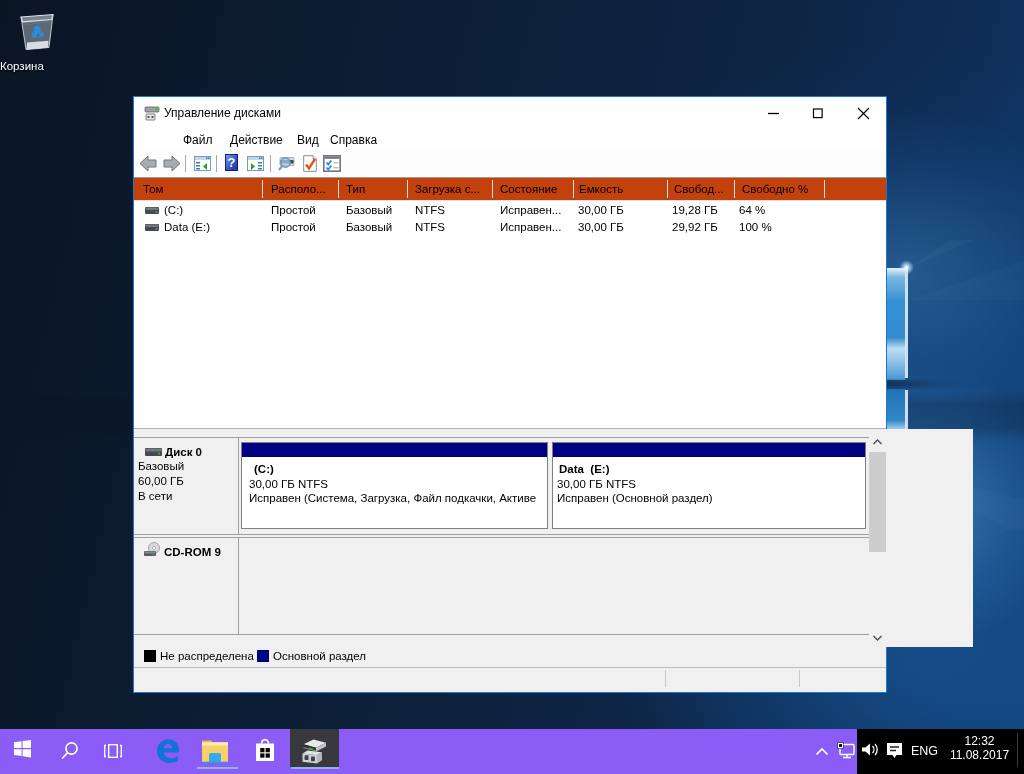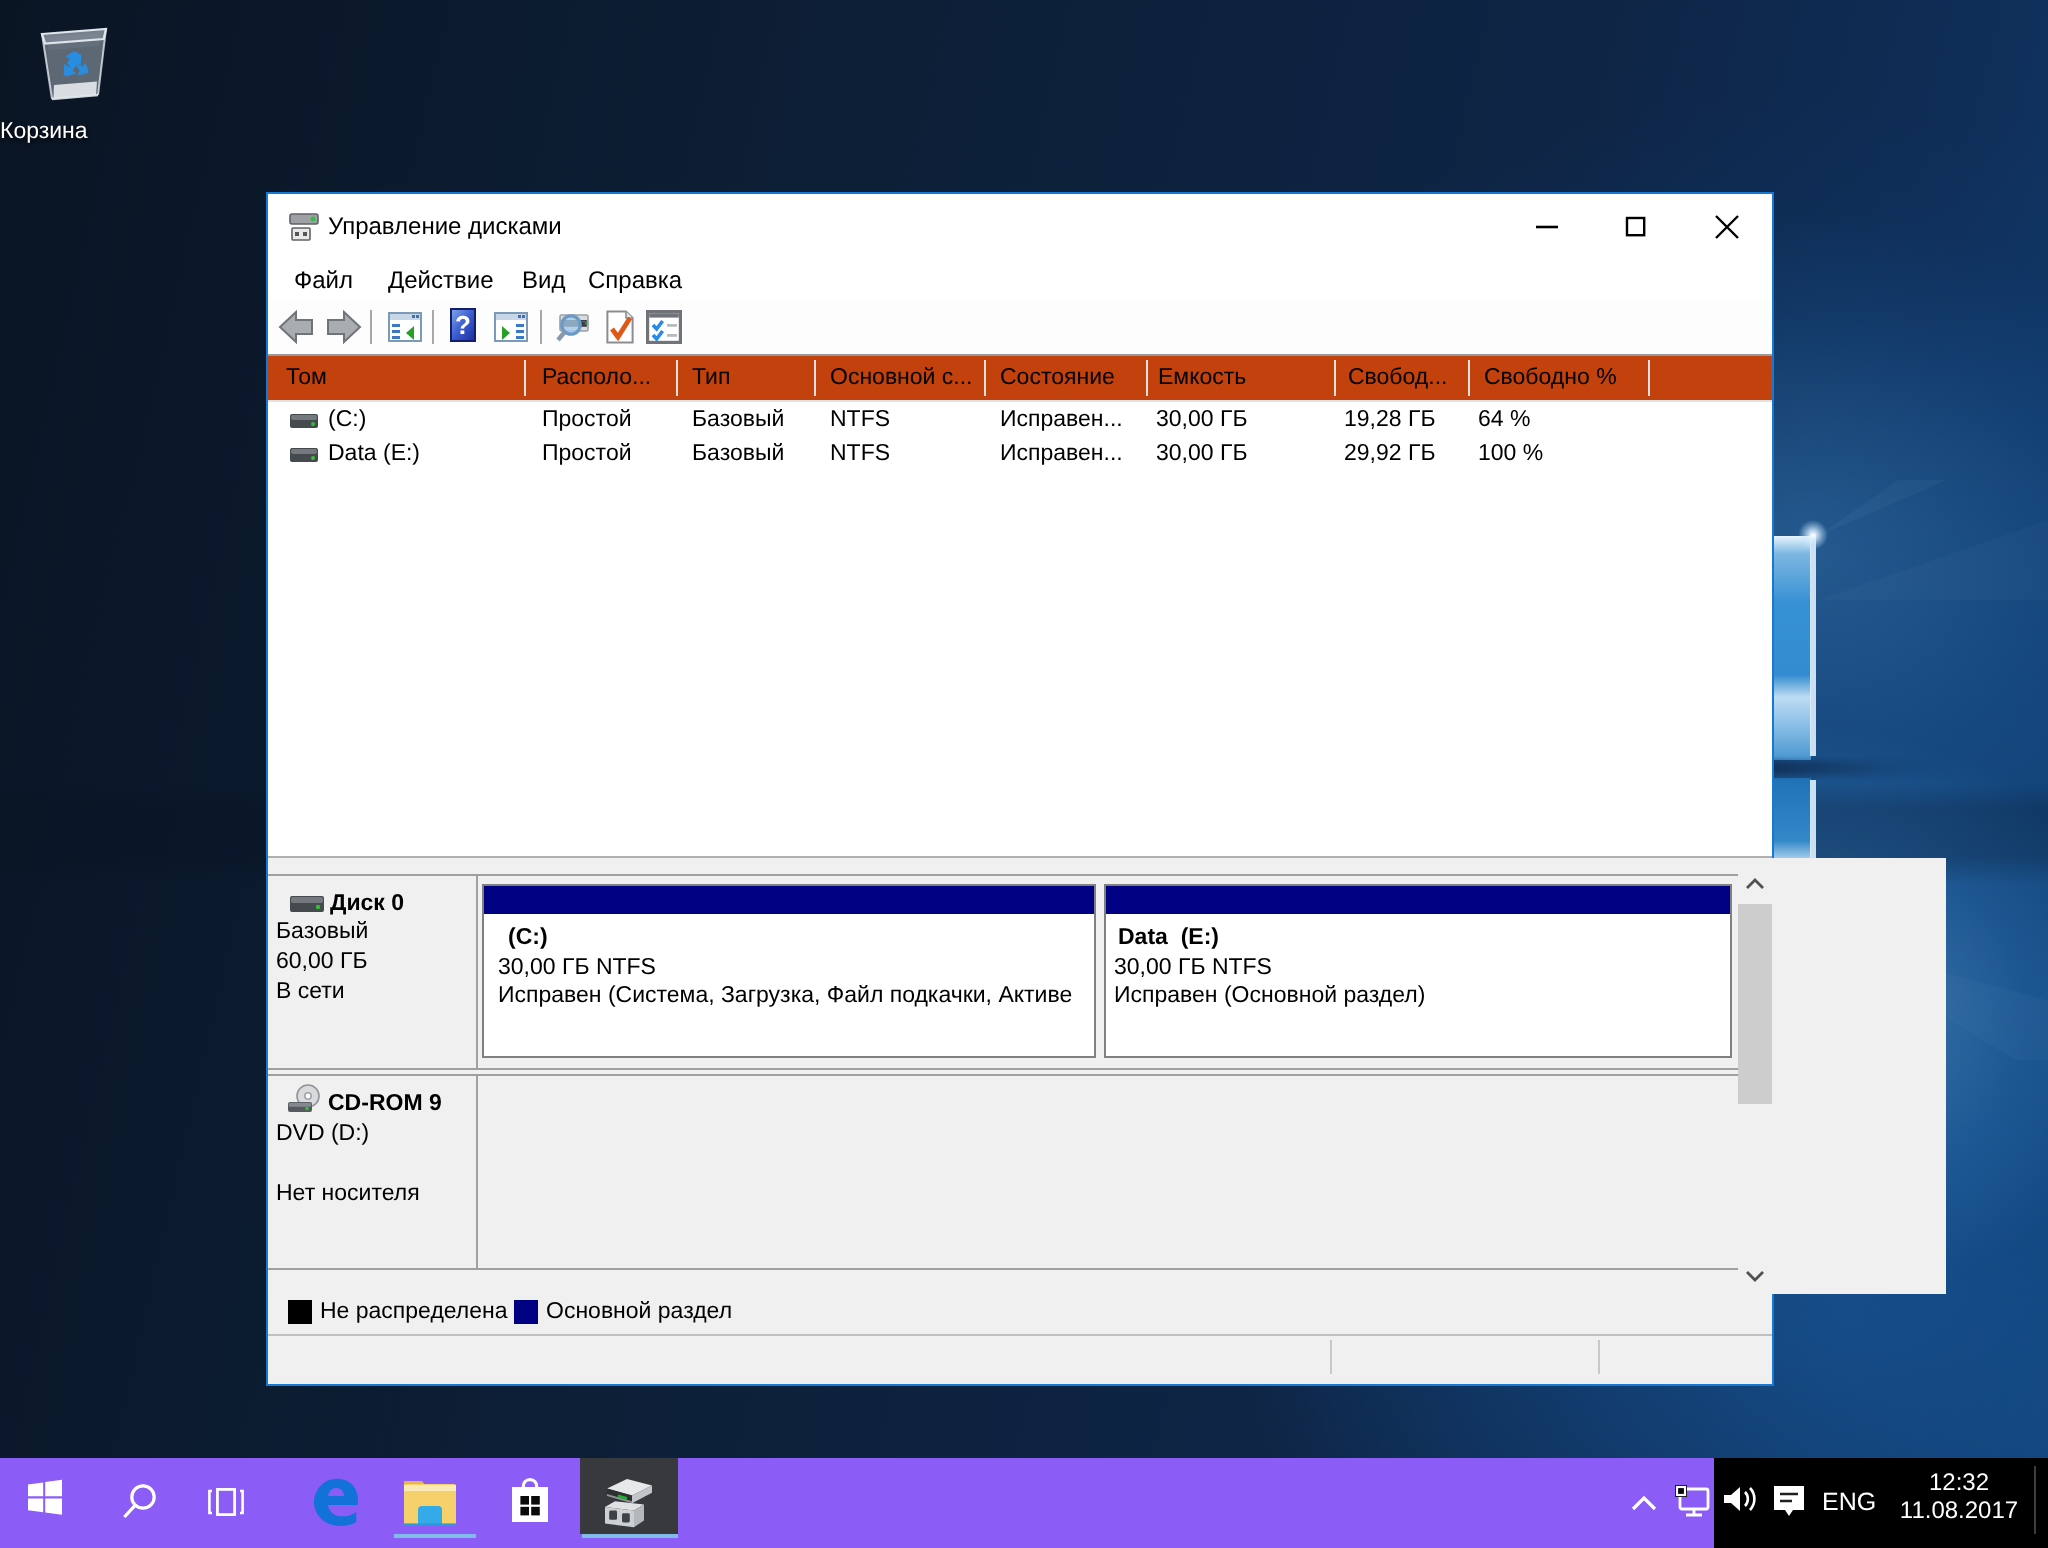--- a/index.html
+++ b/index.html
@@ -21,21 +21,21 @@
     background:linear-gradient(to right, rgba(8,20,42,0.45), rgba(8,20,42,0.1) 55%, rgba(8,20,42,0) 90%);
     -webkit-mask-image:linear-gradient(to bottom, transparent 0%, #000 40%, #000 60%, transparent 100%);}
   
   #bin{position:absolute;left:18px;top:10px;width:38px;height:44px;}
   #binlabel{position:absolute;left:0px;top:60px;width:74px;text-align:left;color:#fff;font-size:11.5px;text-shadow:0 1px 2px rgba(0,0,0,.9);}
   
   #win{position:absolute;left:133px;top:96px;width:752px;height:595px;background:#fff;border:1px solid #1779d2;}
   #titlebar{position:absolute;left:0;top:0;width:752px;height:32px;background:#fff;}
   #title{position:absolute;left:30px;top:9px;font-size:12px;color:#000;}
   #menubar{position:absolute;left:0;top:32px;width:752px;height:21px;background:#fff;font-size:12px;color:#000;}
-  .menuitem{position:absolute;top:4px;}
+  .menuitem{position:absolute;top:4px;margin-left:36px;}
   #toolbar{position:absolute;left:0;top:53px;width:752px;height:27px;background:#fdfdfd;border-bottom:1px solid #999;}
   .tbsep{position:absolute;top:5px;width:1px;height:17px;background:#a8a8a8;}
   
   #listview{position:absolute;left:0;top:81px;width:752px;height:250px;background:#fff;font-size:11.5px;border-bottom:1px solid #b0b0b0;}
   #lvheader{position:absolute;left:0;top:0;width:752px;height:22px;background:#c2410c;border-bottom:1px solid #e0e0e0;}
   .hcol{position:absolute;top:5px;color:#000;}
   .hsep{position:absolute;top:2px;width:1px;height:18px;background:#e0e0e0;}
   .lvrow{position:absolute;left:0;width:752px;height:17px;}
   .lvcell{position:absolute;top:2px;color:#000;}
   
@@ -203,21 +203,21 @@
         <rect x="10.5" y="7" width="5" height="1.4" fill="#b8bcc0"></rect>
         <rect x="10.5" y="12" width="5" height="1.4" fill="#b8bcc0"></rect>
       </svg>
     </div>
 
     <div id="listview">
       <div id="lvheader">
         <span class="hcol" style="left:9px">Том</span>
         <span class="hcol" style="left:137px">Располо...</span>
         <span class="hcol" style="left:212px">Тип</span>
-        <span class="hcol" style="left:281px">Основной с...</span>
+        <span class="hcol" style="left:281px">Загрузка с...</span>
         <span class="hcol" style="left:366px">Состояние</span>
         <span class="hcol" style="left:445px">Емкость</span>
         <span class="hcol" style="left:540px">Свобод...</span>
         <span class="hcol" style="left:608px">Свободно %</span>
         <div class="hsep" style="left:128px"></div>
         <div class="hsep" style="left:204px"></div>
         <div class="hsep" style="left:273px"></div>
         <div class="hsep" style="left:358px"></div>
         <div class="hsep" style="left:439px"></div>
         <div class="hsep" style="left:533px"></div>
@@ -283,21 +283,20 @@
       <div class="diskrow" style="top:108px;height:96px;">
         <div class="diskhead">
           <svg class="abs" style="left:10px;top:4px" width="17" height="16" viewBox="0 0 17 16">
             <circle cx="10" cy="6" r="5.5" fill="#d8dadc" stroke="#909498" stroke-width="0.8"></circle>
             <circle cx="10" cy="6" r="1.6" fill="#fff" stroke="#a0a4a8" stroke-width="0.8"></circle>
             <rect x="0" y="9" width="12" height="5" rx="1" fill="#555a5f"></rect>
             <rect x="0.4" y="9.4" width="11.2" height="2" rx="0.8" fill="#83898f"></rect>
             <circle cx="9.5" cy="12.3" r="0.9" fill="#35c03a"></circle>
           </svg>
           <div class="abs" style="left:30px;top:8px;font-weight:bold;font-size:11.5px;">CD-ROM 9</div>
-          <div class="abs" style="left:4px;top:22px;line-height:14.8px;">DVD (D:)<br><br>Нет носителя</div>
         </div>
       </div>
 
       <div id="vscroll">
         <svg class="sarrow" style="top:0" width="17" height="17" viewBox="0 0 17 17">
             <path d="M4.5 10 L8.5 6 L12.5 10" stroke="#505050" stroke-width="1.4" fill="none"></path>
           </svg>
         <div id="vthumb"></div>
         <svg class="sarrow" style="top:195px" width="17" height="17" viewBox="0 0 17 17">
             <path d="M4.5 7 L8.5 11 L12.5 7" stroke="#505050" stroke-width="1.4" fill="none"></path>

